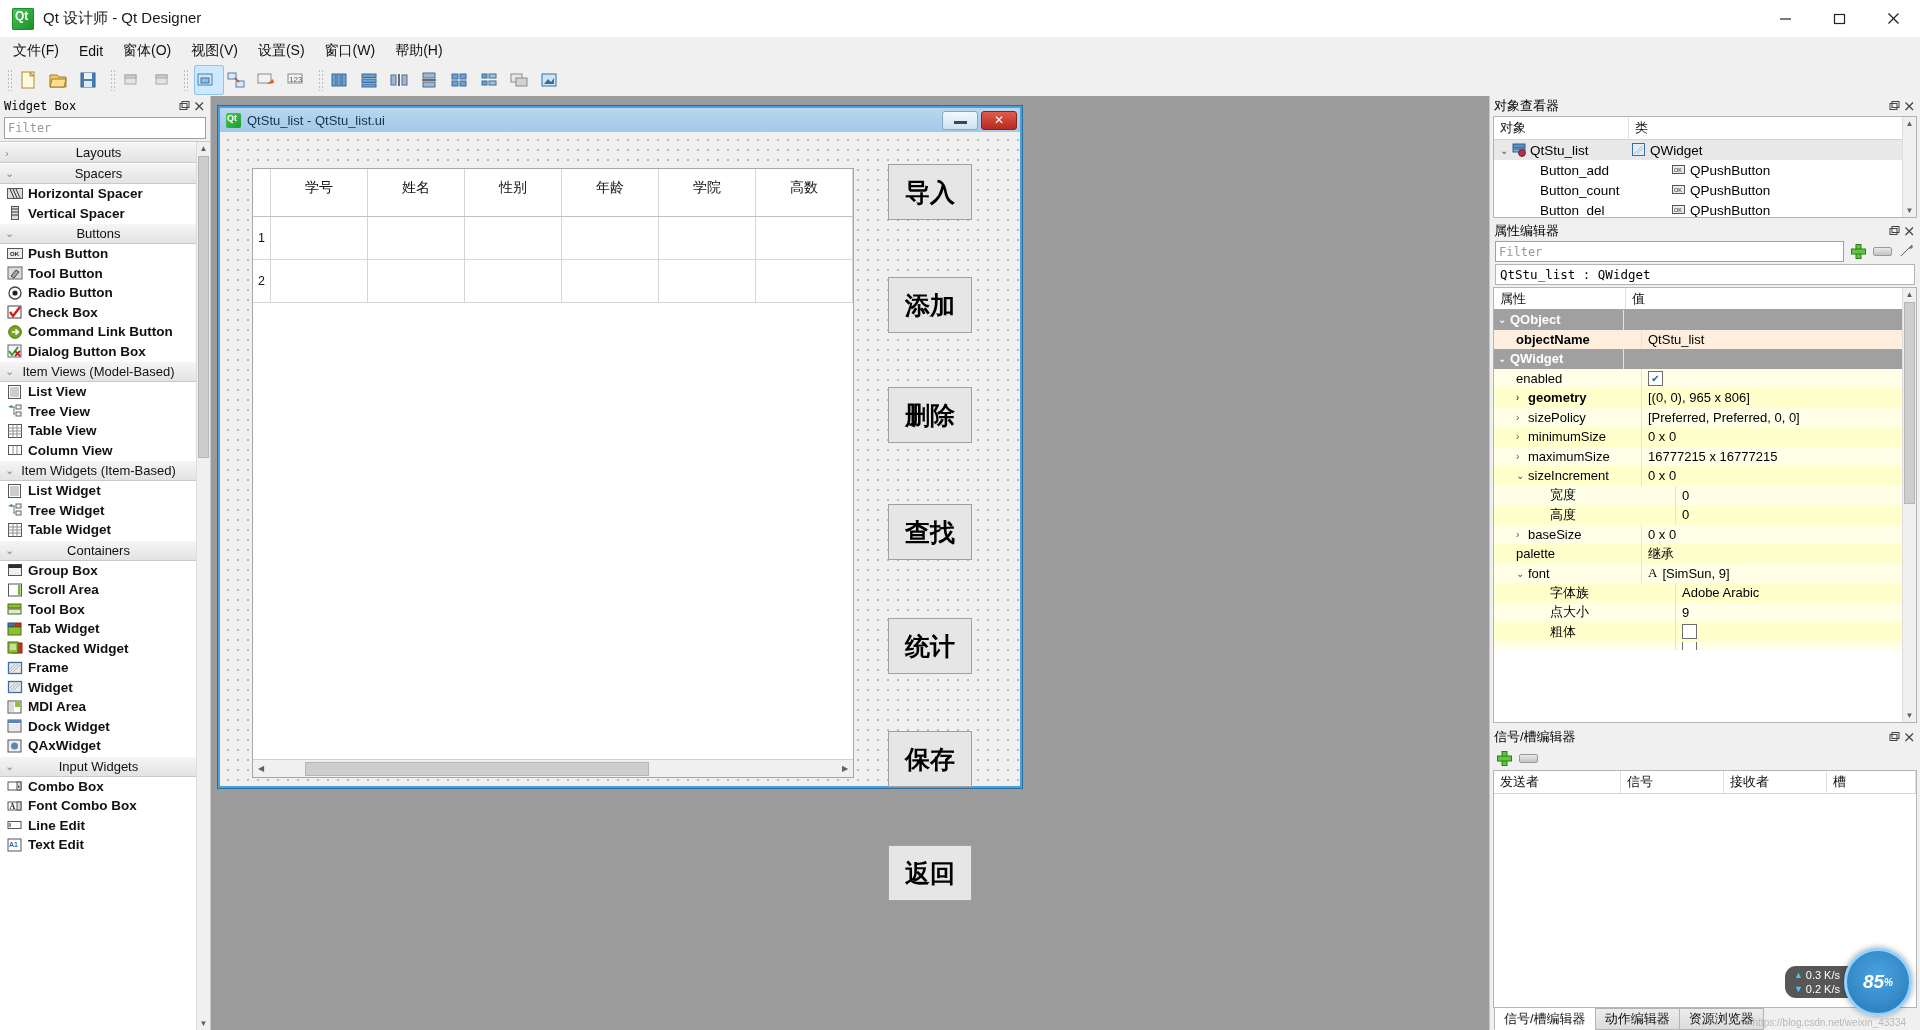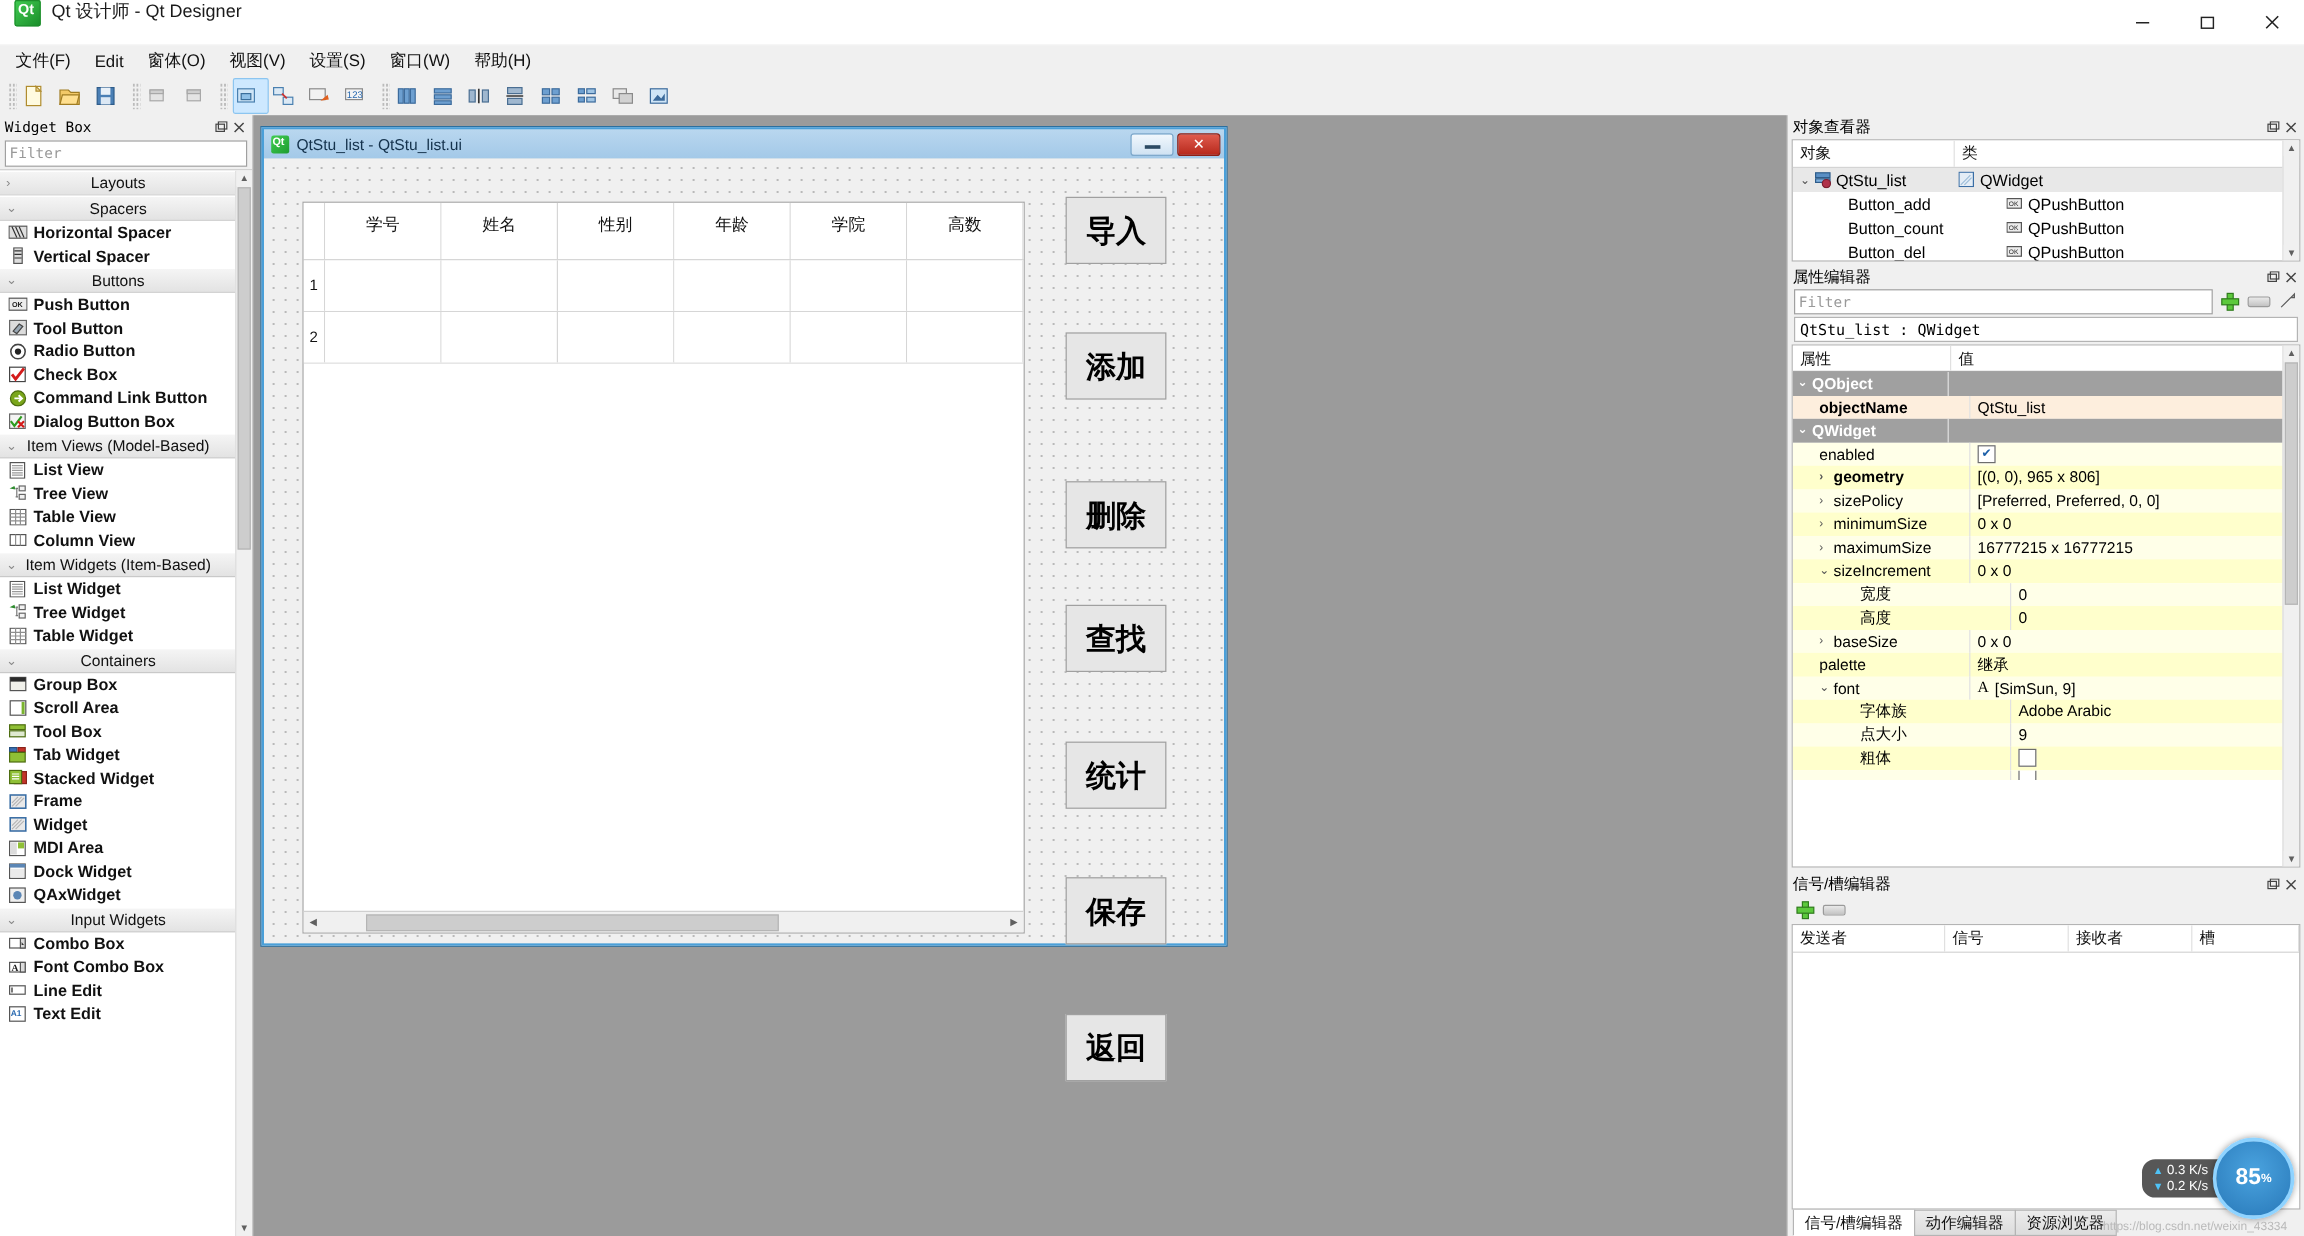--- a/index.html
+++ b/index.html
@@ -1,21 +1,21 @@
 <!DOCTYPE html>
 <html><head>
 <meta charset="utf-8">
 <style>
   html,body{margin:0;padding:0;}
   body{width:1920px;height:1030px;overflow:hidden;background:#f0f0f0;
        font-family:"Liberation Sans","DejaVu Sans",sans-serif;font-size:13px;color:#000;}
   .app{position:relative;width:1920px;height:1030px;}
 
   
-  .titlebar{height:37px;background:#ffffff;display:flex;align-items:flex-start;border-bottom:1px solid #f0f0f0;}
+  .titlebar{height:37px;background:#ffffff;display:flex;align-items:center;border-bottom:1px solid #f0f0f0;}
   .tb-icon{width:22px;height:22px;margin-left:12px;margin-right:9px;border-radius:2px;
            background:linear-gradient(135deg,#41cd52 0%,#2aa63a 60%,#178c28 100%);
            position:relative;box-shadow:inset 0 0 0 1px #1e8c2c;}
   .tb-icon:after{content:"Qt";position:absolute;left:3px;top:1px;font-size:12px;font-weight:bold;color:#fff;
                  font-family:"Liberation Sans",sans-serif;}
   .tb-title{font-size:15px;color:#1a1a1a;}
   .tb-btns{margin-left:auto;display:flex;height:37px;}
   .tb-btn{width:54px;height:37px;display:flex;align-items:center;justify-content:center;}
   .tb-btn svg{display:block;}
 
@@ -144,21 +144,21 @@
 
   
   .netw{position:absolute;right:8px;bottom:14px;display:flex;align-items:center;}
   .net-rates{display:flex;flex-direction:column;gap:2px;align-items:flex-start;
              background:rgba(40,40,40,.78);border-radius:11px;padding:3px 26px 3px 9px;color:#fff;font-size:11px;}
   .net-rates div{display:flex;align-items:center;gap:3px;white-space:nowrap;}
   .arrow-up{color:#4fc3f7;font-size:9px;}
   .circle-gauge{width:62px;height:62px;border-radius:50%;margin-left:-22px;
                 background:radial-gradient(circle at 50% 40%,#4aa3df,#2878b8);
                 border:3px solid #8fd3ff;display:flex;align-items:center;justify-content:center;
-                color:#fff;font-size:19px;font-weight:bold;box-shadow:0 0 6px rgba(0,0,0,.4);}
+                color:#fff;font-size:19px;font-weight:bold;box-shadow:0 0 6px rgba(0,0,0,.4);font-style:italic;}
   .circle-gauge sup{font-size:10px;}
   .watermark{position:absolute;right:14px;bottom:2px;font-size:10px;color:#b9b9b9;}
 </style>
 </head>
 <body>
 
 <div class="app">
 
   <div class="titlebar">
     <div class="tb-icon"></div>
@@ -699,21 +699,21 @@
               <div class="hs-arrow">◀</div>
               <div class="hs-track">
                 <div class="hs-thumb"></div>
               </div>
               <div class="hs-arrow">▶</div>
             </div>
           </div>
 
           <div class="fbtn" style="left:668px;top:32px;">导入</div>
           <div class="fbtn" style="left:668px;top:145px;">添加</div>
-          <div class="fbtn" style="left:668px;top:269px;">删除</div>
+          <div class="fbtn" style="left:668px;top:255px;">删除</div>
           <div class="fbtn" style="left:668px;top:372px;">查找</div>
           <div class="fbtn" style="left:668px;top:486px;">统计</div>
           <div class="fbtn" style="left:668px;top:599px;">保存</div>
           <div class="fbtn" style="left:668px;top:713px;">返回</div>
         </div>
       </div>
     </div>
 
     <div class="right-dock">
 

